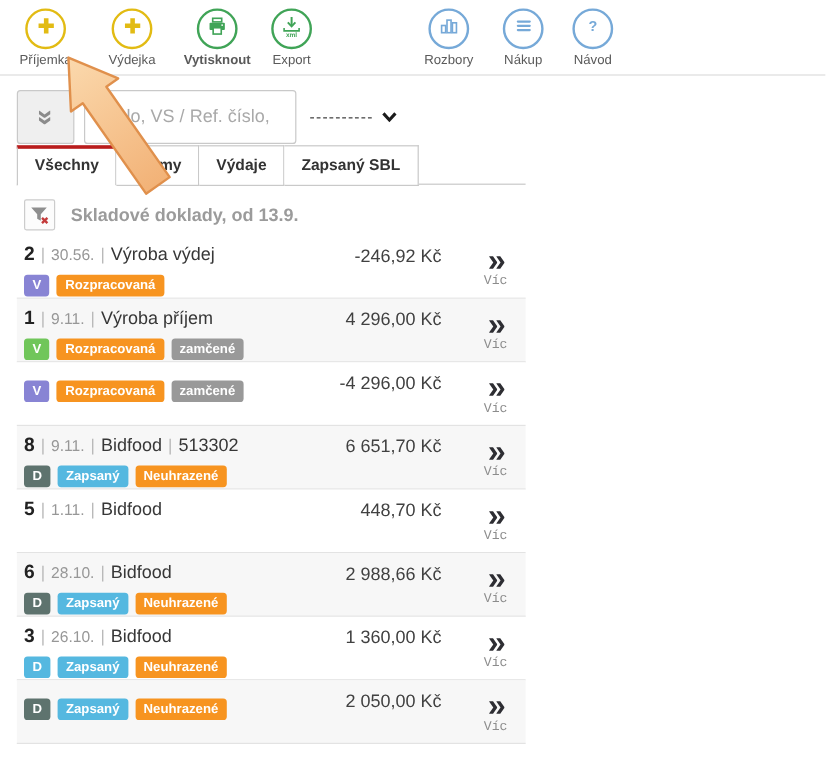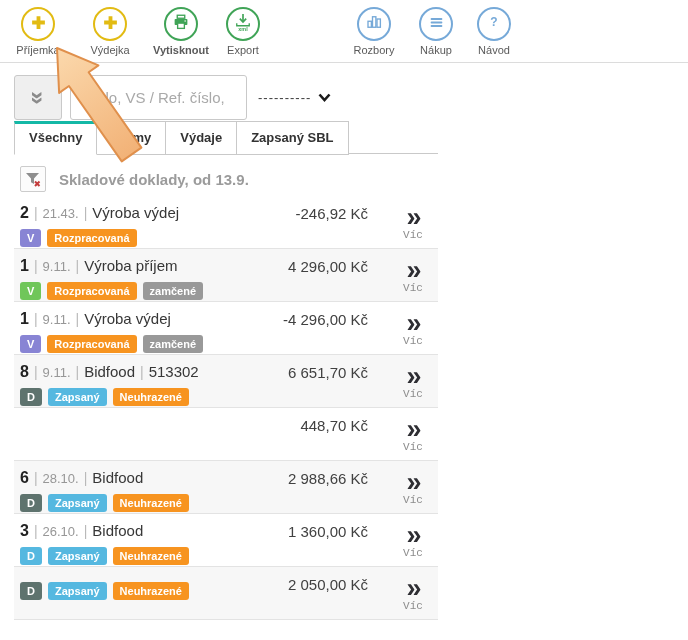--- a/index.html
+++ b/index.html
@@ -17,21 +17,21 @@
   .expand-btn .glyph { display:inline-block; transform:rotate(90deg); font-size:24px; font-weight:bold; color:#8b8b8b; line-height:1; }
   .search-input { position:absolute; left:70px; top:75px; width:177px; height:45px; border:1px solid #c9c9c9; border-radius:3px; padding:0 12px; font-size:15px; color:#333; font-family:"Liberation Sans", sans-serif; background:#fff; }
   .search-input::placeholder { color:#a9a9a9; opacity:1; }
   .wh-select { position:absolute; left:258px; top:84px; height:26px; display:flex; align-items:center; gap:7px; cursor:pointer; }
   .wh-select .dashes { font-size:13px; color:#3c3c3c; letter-spacing:1px; }
 
   
   .tabs { position:absolute; left:14px; top:120px; width:424px; height:34px; border-bottom:1px solid #c9c9c9; }
   .tab { position:relative; display:inline-block; padding:8px 14px 9px 14px; font-size:13px; font-weight:bold; color:#333; border:1px solid #c9c9c9; border-left-width:0; background:#fff; cursor:pointer; top:1px; margin-bottom:-1px; vertical-align:bottom; }
   .tab:first-child { border-left-width:1px; }
-  .tab.active { border-top:3px solid #14b8a6; border-bottom:1px solid #fff; padding-top:6px; }
+  .tab.active { border-top:3px solid #b91c1c; border-bottom:1px solid #fff; padding-top:6px; }
   .tab:not(.active) { border-bottom:1px solid #c9c9c9; }
 
   
   .list-header { position:absolute; left:20px; top:166px; display:flex; align-items:center; gap:13px; }
   .filter-btn { width:26px; height:26px; border:1px solid #ccc; border-radius:2px; background:#fcfcfc; display:flex; align-items:center; justify-content:center; cursor:pointer; }
   .list-header .title { font-size:15px; font-weight:bold; color:#9b9b9b; }
 
   
   .rows { position:absolute; left:14px; top:196px; width:424px; }
   .row { position:relative; height:53px; border-bottom:1px solid #e3e3e3; padding:8px 0 0 6px; background:#fff; }
@@ -149,21 +149,21 @@
         <path d="M2 3h13l-5 5.5V14l-3-1.8V8.5z" fill="#8e8e8e"></path>
         <path d="M11 11.5 L15.5 16 M15.5 11.5 L11 16" stroke="#c43b3b" stroke-width="2"></path>
       </svg>
     </span>
     <span class="title">Skladové doklady, od 13.9.</span>
   </div>
 
   <div class="rows" id="rows">
     <div class="row">
       <div class="line1">
-        <span class="num">2</span><span class="sep">|</span><span class="date">21.43.</span><span class="sep">|</span><span class="title">Výroba výdej</span>
+        <span class="num">2</span><span class="sep">|</span><span class="date">30.56.</span><span class="sep">|</span><span class="title">Výroba výdej</span>
       </div>
       <span class="amount">-246,92 Kč</span>
       <div class="badges"><span class="badge" style="background: rgb(136, 132, 212);">V</span><span class="badge" style="background: rgb(247, 148, 32);">Rozpracovaná</span></div>
       <div class="more">
         <span class="chev">»</span>
         <span class="vic">Víc</span>
       </div>
     </div>
 
     <div class="row alt">
@@ -172,23 +172,20 @@
       </div>
       <span class="amount">4 296,00 Kč</span>
       <div class="badges"><span class="badge" style="background: rgb(112, 198, 90);">V</span><span class="badge" style="background: rgb(247, 148, 32);">Rozpracovaná</span><span class="badge" style="background: rgb(153, 153, 153);">zamčené</span></div>
       <div class="more">
         <span class="chev">»</span>
         <span class="vic">Víc</span>
       </div>
     </div>
 
     <div class="row">
-      <div class="line1">
-        <span class="num">1</span><span class="sep">|</span><span class="date">9.11.</span><span class="sep">|</span><span class="title">Výroba výdej</span>
-      </div>
       <span class="amount">-4 296,00 Kč</span>
       <div class="badges"><span class="badge" style="background: rgb(136, 132, 212);">V</span><span class="badge" style="background: rgb(247, 148, 32);">Rozpracovaná</span><span class="badge" style="background: rgb(153, 153, 153);">zamčené</span></div>
       <div class="more">
         <span class="chev">»</span>
         <span class="vic">Víc</span>
       </div>
     </div>
 
     <div class="row alt">
       <div class="line1">
@@ -196,20 +193,23 @@
       </div>
       <span class="amount">6 651,70 Kč</span>
       <div class="badges"><span class="badge" style="background: rgb(94, 115, 110);">D</span><span class="badge" style="background: rgb(85, 184, 224);">Zapsaný</span><span class="badge" style="background: rgb(247, 148, 32);">Neuhrazené</span></div>
       <div class="more">
         <span class="chev">»</span>
         <span class="vic">Víc</span>
       </div>
     </div>
 
     <div class="row">
+      <div class="line1">
+        <span class="num">5</span><span class="sep">|</span><span class="date">1.11.</span><span class="sep">|</span><span class="title">Bidfood</span>
+      </div>
       <span class="amount">448,70 Kč</span>
       <div class="more">
         <span class="chev">»</span>
         <span class="vic">Víc</span>
       </div>
     </div>
 
     <div class="row alt">
       <div class="line1">
         <span class="num">6</span><span class="sep">|</span><span class="date">28.10.</span><span class="sep">|</span><span class="title">Bidfood</span>

